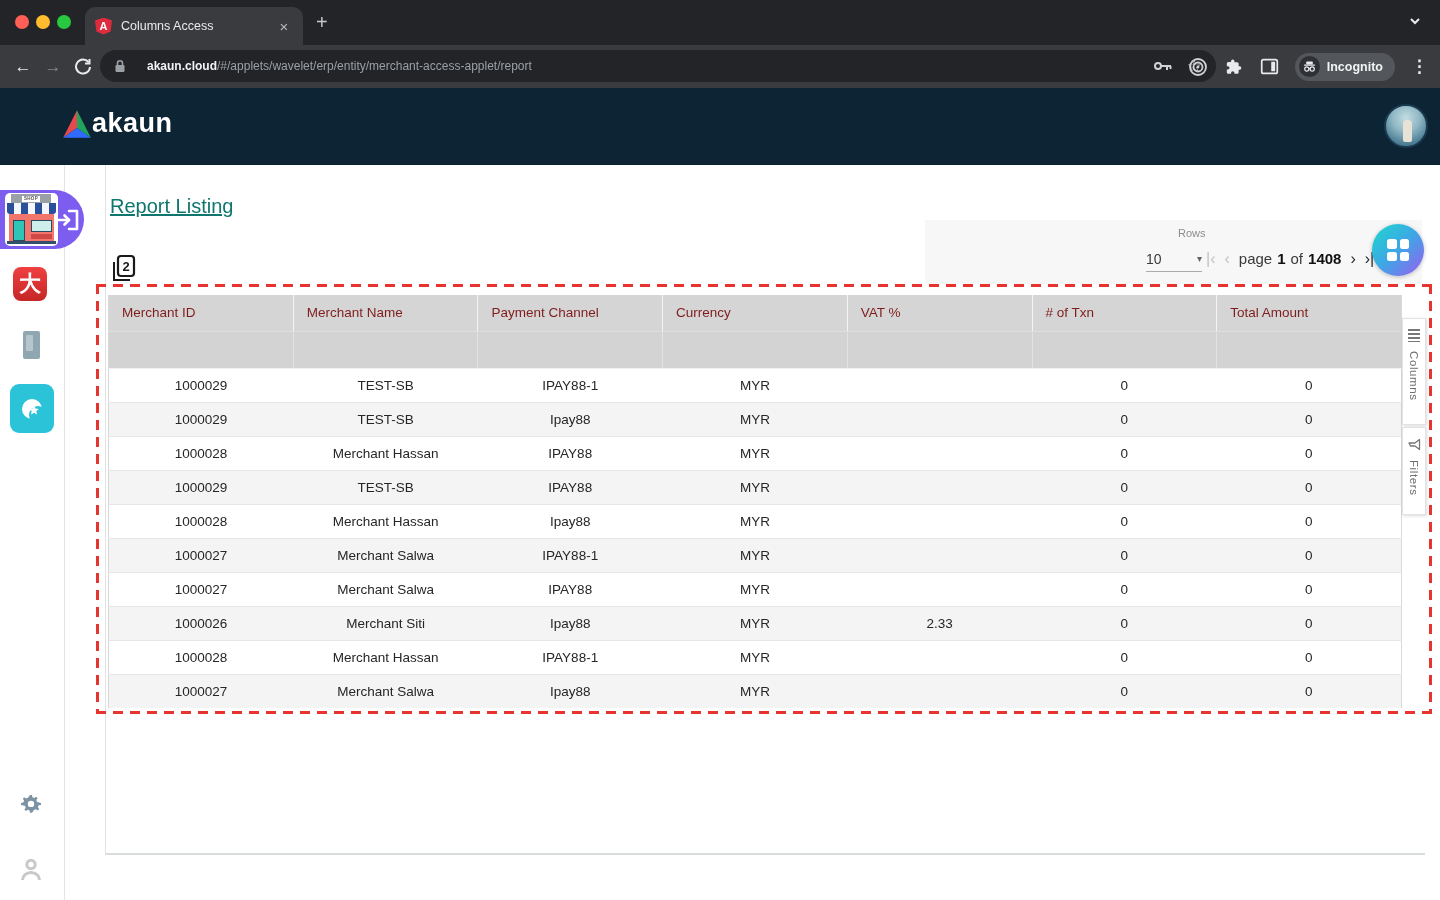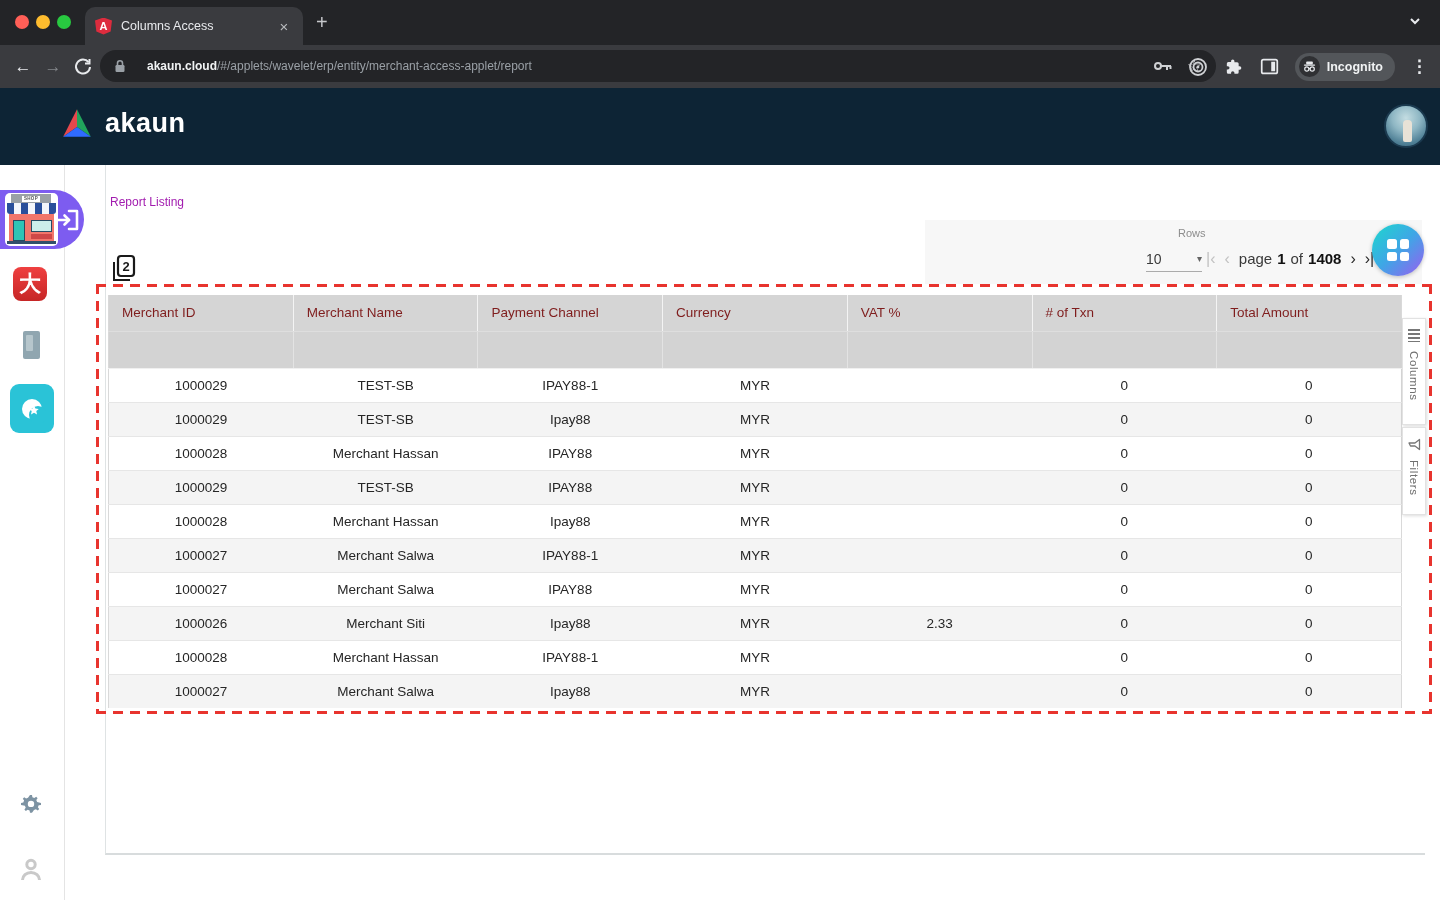--- a/index.html
+++ b/index.html
@@ -37,21 +37,21 @@
   .pill-ico { margin-left:14px; display:flex; align-items:center; }
   .tb-right { position:absolute; right:0; top:0; height:43px; display:flex; align-items:center; gap:16px; padding-right:12px; }
   .incog { display:flex; align-items:center; gap:7px; background:#53565a; border-radius:14px;
            height:28px; padding:0 12px 0 4px;text-align:right; }
   .incog-circle { width:21px; height:21px; border-radius:50%; background:#2f3033; display:flex; align-items:center; justify-content:center; }
   .incog-label { color:#f1f3f4; font-size:12.5px; font-weight:bold; }
   .menu-dots { color:#e8eaed; font-size:17px; font-weight:bold; }
 
   
   .appheader { position:absolute; left:0; top:88px; width:1440px; height:77px; background:#0d2435; }
-  .logo { position:absolute; left:62px; top:20px; display:flex; gap:13px; }
+  .logo { position:absolute; left:62px; top:20px; display:flex; align-items:center; gap:0; }
   .logo-text { color:#fff; font-size:27px; font-weight:bold; letter-spacing:.5px; }
   .avatar { position:absolute; left:1384px; top:104px; width:44px; height:44px; border-radius:50%;
             background:radial-gradient(circle at 50% 30%, #c4dde2 0%, #8fb7c4 40%, #4e7f95 75%, #3a6379 100%);
             border:2px solid #1b3a4f; overflow:hidden; }
   .avatar::after { content:""; position:absolute; left:17px; top:14px; width:9px; height:22px;
                    background:#e8e2d6; border-radius:4px 4px 2px 2px; }
 
   
   .sidebar { position:absolute; left:0; top:165px; width:65px; height:735px; background:#fff;
              border-right:1px solid #e4e4e4; }
@@ -74,21 +74,21 @@
   .door-ico { position:absolute; left:23px; top:166px; width:17px; height:28px; background:#90a6b0; border-radius:2px; }
   .door-ico::after { content:""; position:absolute; left:3px; top:4px; width:7px; height:16px; background:#b6c6cc; border-radius:1px; }
   .teal-tile { position:absolute; left:10px; top:219px; width:44px; height:49px; border-radius:9px; background:#2ac3d7;
                display:flex; align-items:center; justify-content:center; }
   .gear-ico { position:absolute; left:19px; top:628px; }
   .person-ico { position:absolute; left:19px; top:692px; }
 
   
   .card { position:absolute; left:105px; top:165px; width:1320px; height:690px;
           border-left:1px solid #dfe3e4; border-bottom:2px solid #d8dcdd; background:#fff; }
-  .report-title { position:absolute; left:110px; top:195px; font-size:12px; color:#a21caf; font-weight:500; }
+  .report-title { position:absolute; left:110px; top:195px; font-size:20px; color:#0f766e; font-weight:500;text-decoration:underline; }
   .pages-btn { position:absolute; left:109px; top:254px; width:28px; height:30px; }
 
   .pager-panel { position:absolute; left:925px; top:220px; width:497px; height:64px; background:#f7f7f7; }
   .rows-label { position:absolute; left:1178px; top:227px; font-size:11px; color:#8d8d8d; }
   .rows-select { position:absolute; left:1146px; top:246px; width:56px; height:26px; border-bottom:1px solid #ababab;
                  display:flex; align-items:center; justify-content:space-between; }
   .rows-value { font-size:14px; color:#3a3a3a; }
   .rows-caret { font-size:10px; color:#666; }
   .pager { position:absolute; left:1206px; top:250px; display:flex; align-items:center; gap:9px; }
   .pg-btn { font-size:16px; line-height:1; }

